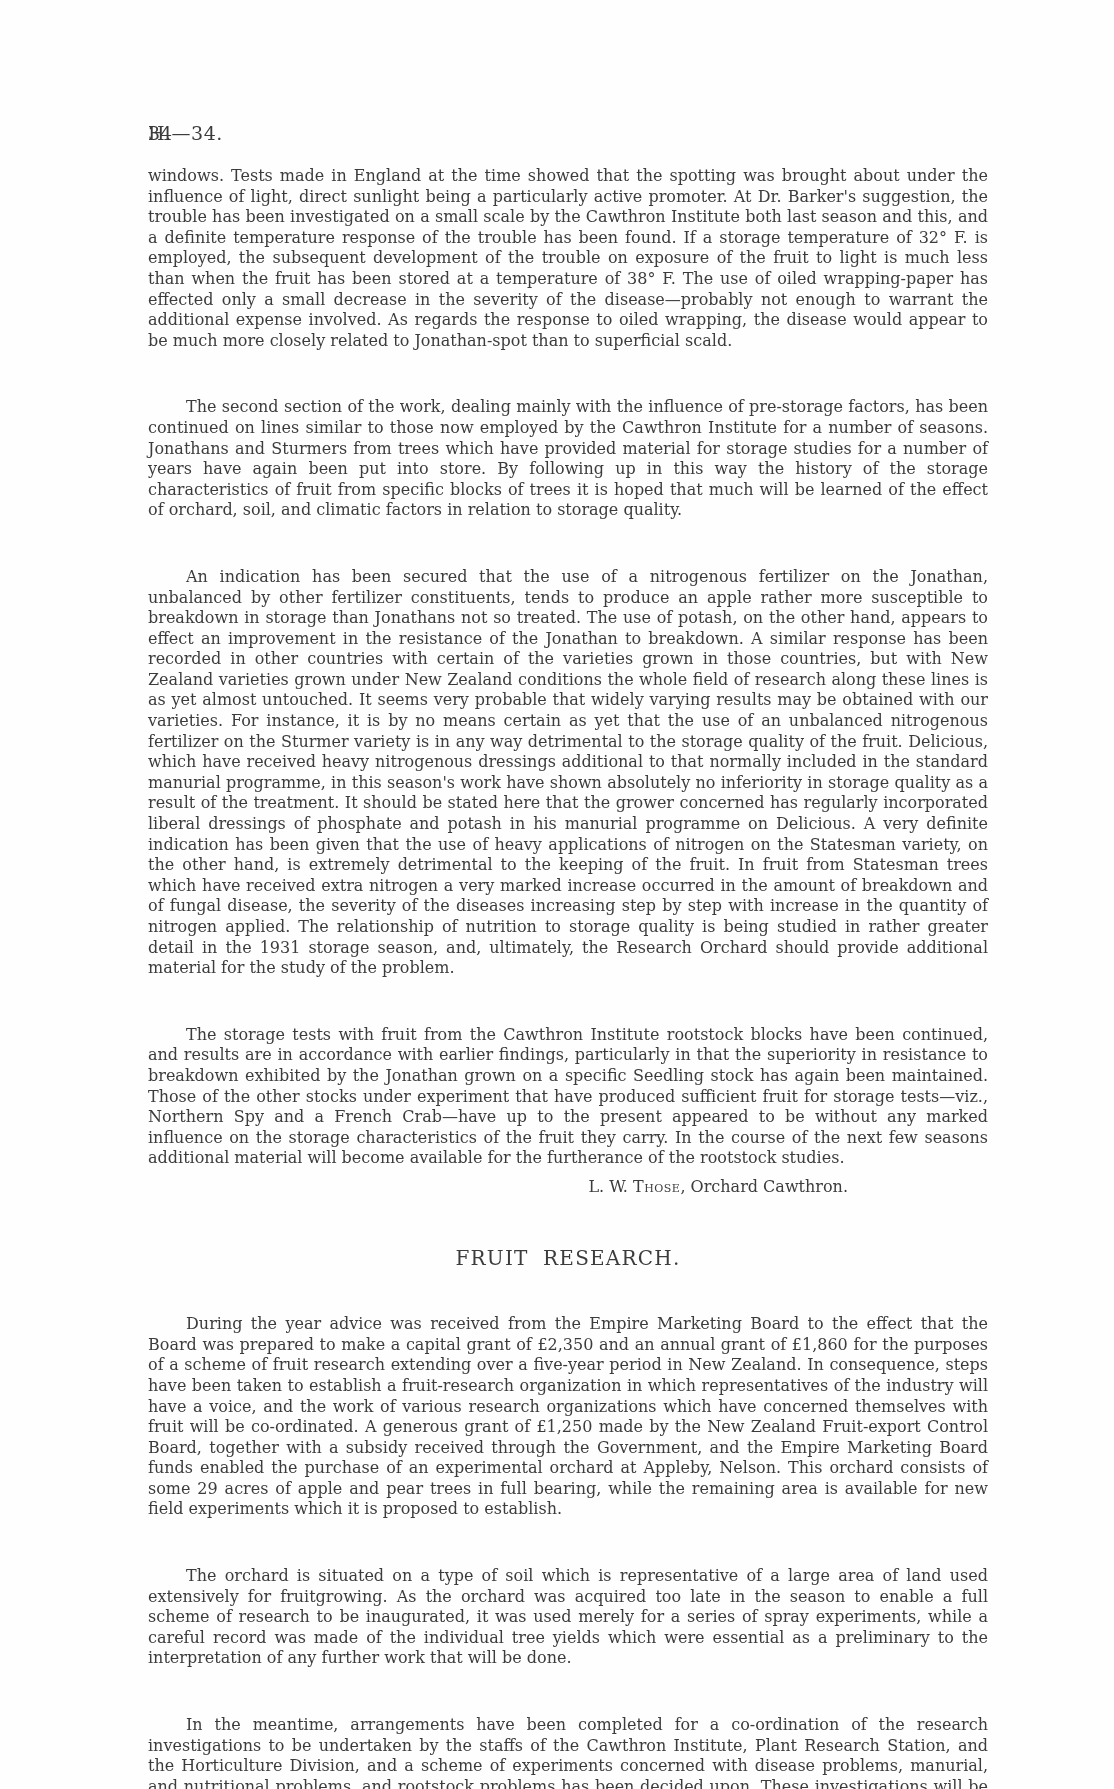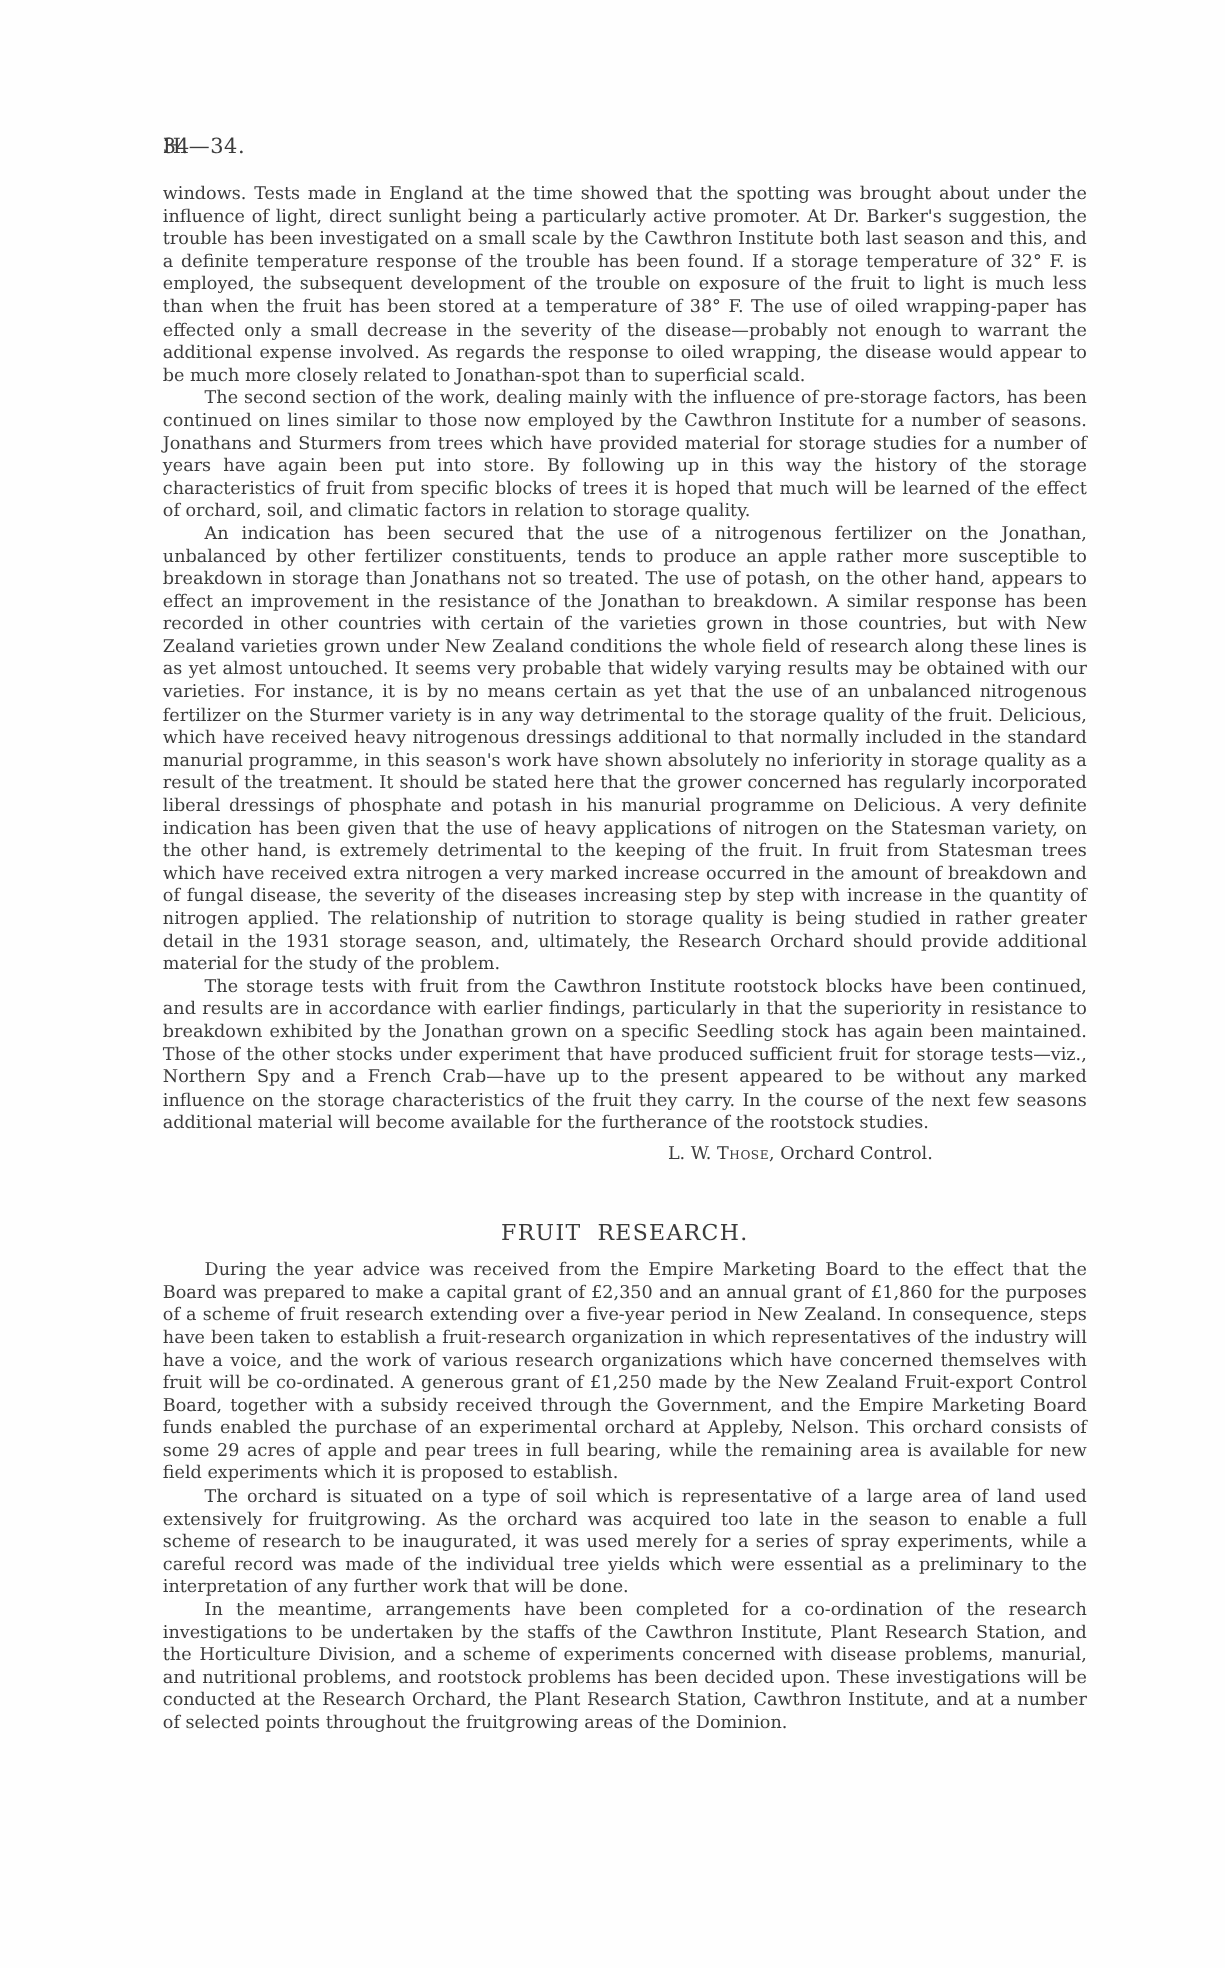--- a/index.html
+++ b/index.html
@@ -32,21 +32,21 @@
     position: absolute;
     left: 0; right: 0; top: 0;
   }
   .body-text {
     margin-top: 16px;
     font-size: 16px;
     line-height: 20.6px;
     text-align: justify;
   }
   p.para { margin: 0; }
-  p.indent { text-indent: 38px; }
+  p.indent { text-indent: 38px; margin-top: 46px; }
   .signature {
     margin: 8px 140px 0 0;
     text-align: right;
     font-size: 16px;
   }
   .sc { font-variant: small-caps; letter-spacing: 0.5px; }
   .section-heading {
     margin: 50px 0 14px 0;
     text-align: center;
     font-size: 20px;
@@ -66,21 +66,21 @@
       <span class="page-number">34</span>
     </header>
 
     <main class="body-text">
 
       <p class="para">windows.  Tests made in England at the time showed that the spotting was brought about under the influence of light, direct sunlight being a particularly active promoter.  At Dr. Barker's suggestion, the trouble has been investigated on a small scale by the Cawthron Institute both last season and this, and a definite temperature response of the trouble has been found.  If a storage temperature of 32° F. is employed, the subsequent development of the trouble on exposure of the fruit to light is much less than when the fruit has been stored at a temperature of 38° F.  The use of oiled wrapping-paper has effected only a small decrease in the severity of the disease—probably not enough to warrant the additional expense involved.  As regards the response to oiled wrapping, the disease would appear to be much more closely related to Jonathan-spot than to superficial scald.</p>
       <p class="para indent">The second section of the work, dealing mainly with the influence of pre-storage factors, has been continued on lines similar to those now employed by the Cawthron Institute for a number of seasons.  Jonathans and Sturmers from trees which have provided material for storage studies for a number of years have again been put into store.  By following up in this way the history of the storage characteristics of fruit from specific blocks of trees it is hoped that much will be learned of the effect of orchard, soil, and climatic factors in relation to storage quality.</p>
       <p class="para indent">An indication has been secured that the use of a nitrogenous fertilizer on the Jonathan, unbalanced by other fertilizer constituents, tends to produce an apple rather more susceptible to breakdown in storage than Jonathans not so treated.  The use of potash, on the other hand, appears to effect an improvement in the resistance of the Jonathan to breakdown.  A similar response has been recorded in other countries with certain of the varieties grown in those countries, but with New Zealand varieties grown under New Zealand conditions the whole field of research along these lines is as yet almost untouched.  It seems very probable that widely varying results may be obtained with our varieties.  For instance, it is by no means certain as yet that the use of an unbalanced nitrogenous fertilizer on the Sturmer variety is in any way detrimental to the storage quality of the fruit.  Delicious, which have received heavy nitrogenous dressings additional to that normally included in the standard manurial programme, in this season's work have shown absolutely no inferiority in storage quality as a result of the treatment.  It should be stated here that the grower concerned has regularly incorporated liberal dressings of phosphate and potash in his manurial programme on Delicious.  A very definite indication has been given that the use of heavy applications of nitrogen on the Statesman variety, on the other hand, is extremely detrimental to the keeping of the fruit.  In fruit from Statesman trees which have received extra nitrogen a very marked increase occurred in the amount of breakdown and of fungal disease, the severity of the diseases increasing step by step with increase in the quantity of nitrogen applied.  The relationship of nutrition to storage quality is being studied in rather greater detail in the 1931 storage season, and, ultimately, the Research Orchard should provide additional material for the study of the problem.</p>
       <p class="para indent">The storage tests with fruit from the Cawthron Institute rootstock blocks have been continued, and results are in accordance with earlier findings, particularly in that the superiority in resistance to breakdown exhibited by the Jonathan grown on a specific Seedling stock has again been maintained.  Those of the other stocks under experiment that have produced sufficient fruit for storage tests—viz., Northern Spy and a French Crab—have up to the present appeared to be without any marked influence on the storage characteristics of the fruit they carry.  In the course of the next few seasons additional material will become available for the furtherance of the rootstock studies.</p>
 
-      <p class="signature"><span>L. W. </span><span class="sc">Those</span><span>, Orchard Control.</span></p>
+      <p class="signature"><span>L. W. </span><span class="sc">Those</span><span>, Orchard Cawthron.</span></p>
 
       <h2 class="section-heading">FRUIT RESEARCH.</h2>
 
       <p class="para indent">During the year advice was received from the Empire Marketing Board to the effect that the Board was prepared to make a capital grant of £2,350 and an annual grant of £1,860 for the purposes of a scheme of fruit research extending over a five-year period in New Zealand.  In consequence, steps have been taken to establish a fruit-research organization in which representatives of the industry will have a voice, and the work of various research organizations which have concerned themselves with fruit will be co-ordinated.  A generous grant of £1,250 made by the New Zealand Fruit-export Control Board, together with a subsidy received through the Government, and the Empire Marketing Board funds enabled the purchase of an experimental orchard at Appleby, Nelson.  This orchard consists of some 29 acres of apple and pear trees in full bearing, while the remaining area is available for new field experiments which it is proposed to establish.</p>
       <p class="para indent">The orchard is situated on a type of soil which is representative of a large area of land used extensively for fruitgrowing.  As the orchard was acquired too late in the season to enable a full scheme of research to be inaugurated, it was used merely for a series of spray experiments, while a careful record was made of the individual tree yields which were essential as a preliminary to the interpretation of any further work that will be done.</p>
       <p class="para indent">In the meantime, arrangements have been completed for a co-ordination of the research investigations to be undertaken by the staffs of the Cawthron Institute, Plant Research Station, and the Horticulture Division, and a scheme of experiments concerned with disease problems, manurial, and nutritional problems, and rootstock problems has been decided upon.  These investigations will be conducted at the Research Orchard, the Plant Research Station, Cawthron Institute, and at a number of selected points throughout the fruitgrowing areas of the Dominion.</p>
 
     </main>
   </div>
 </div>

